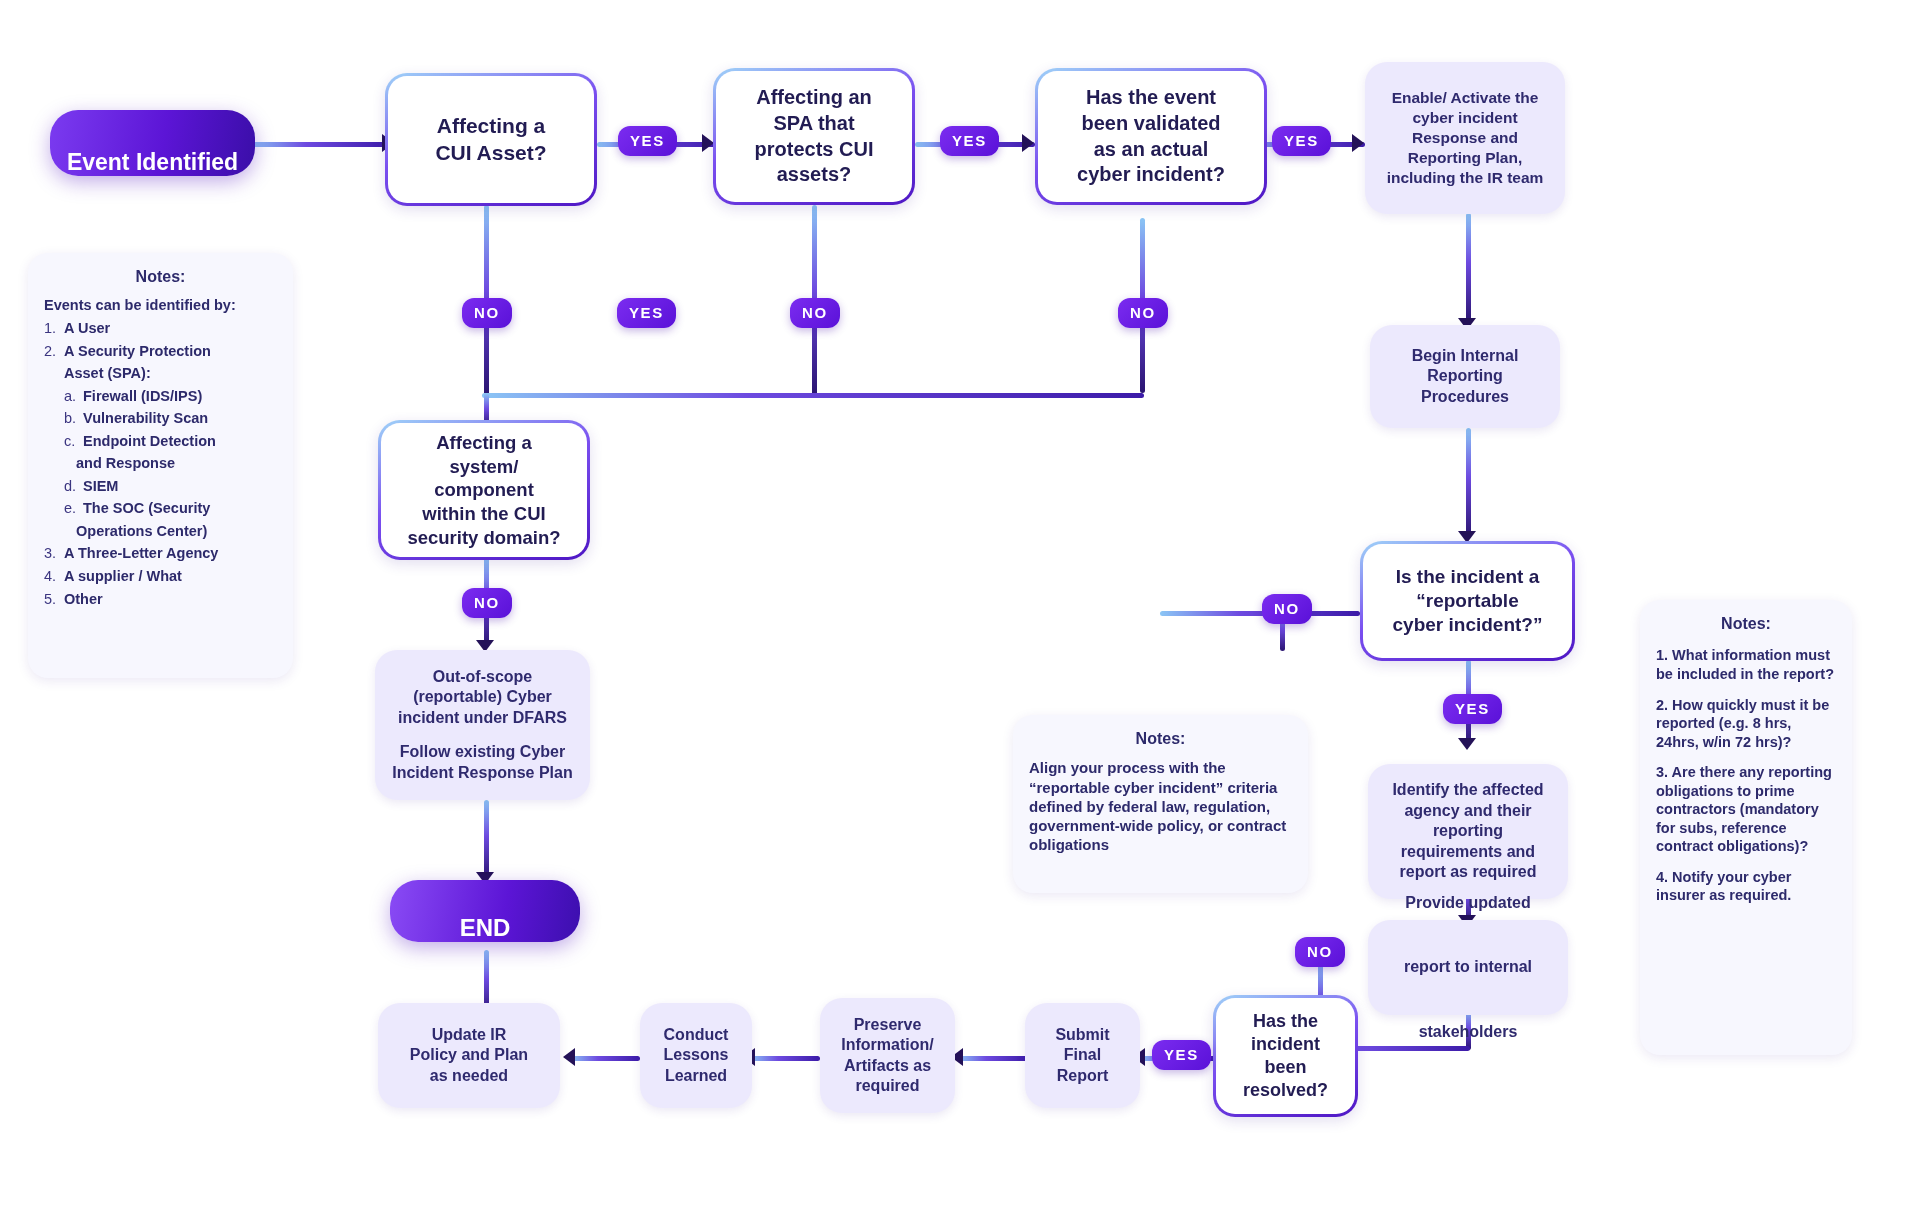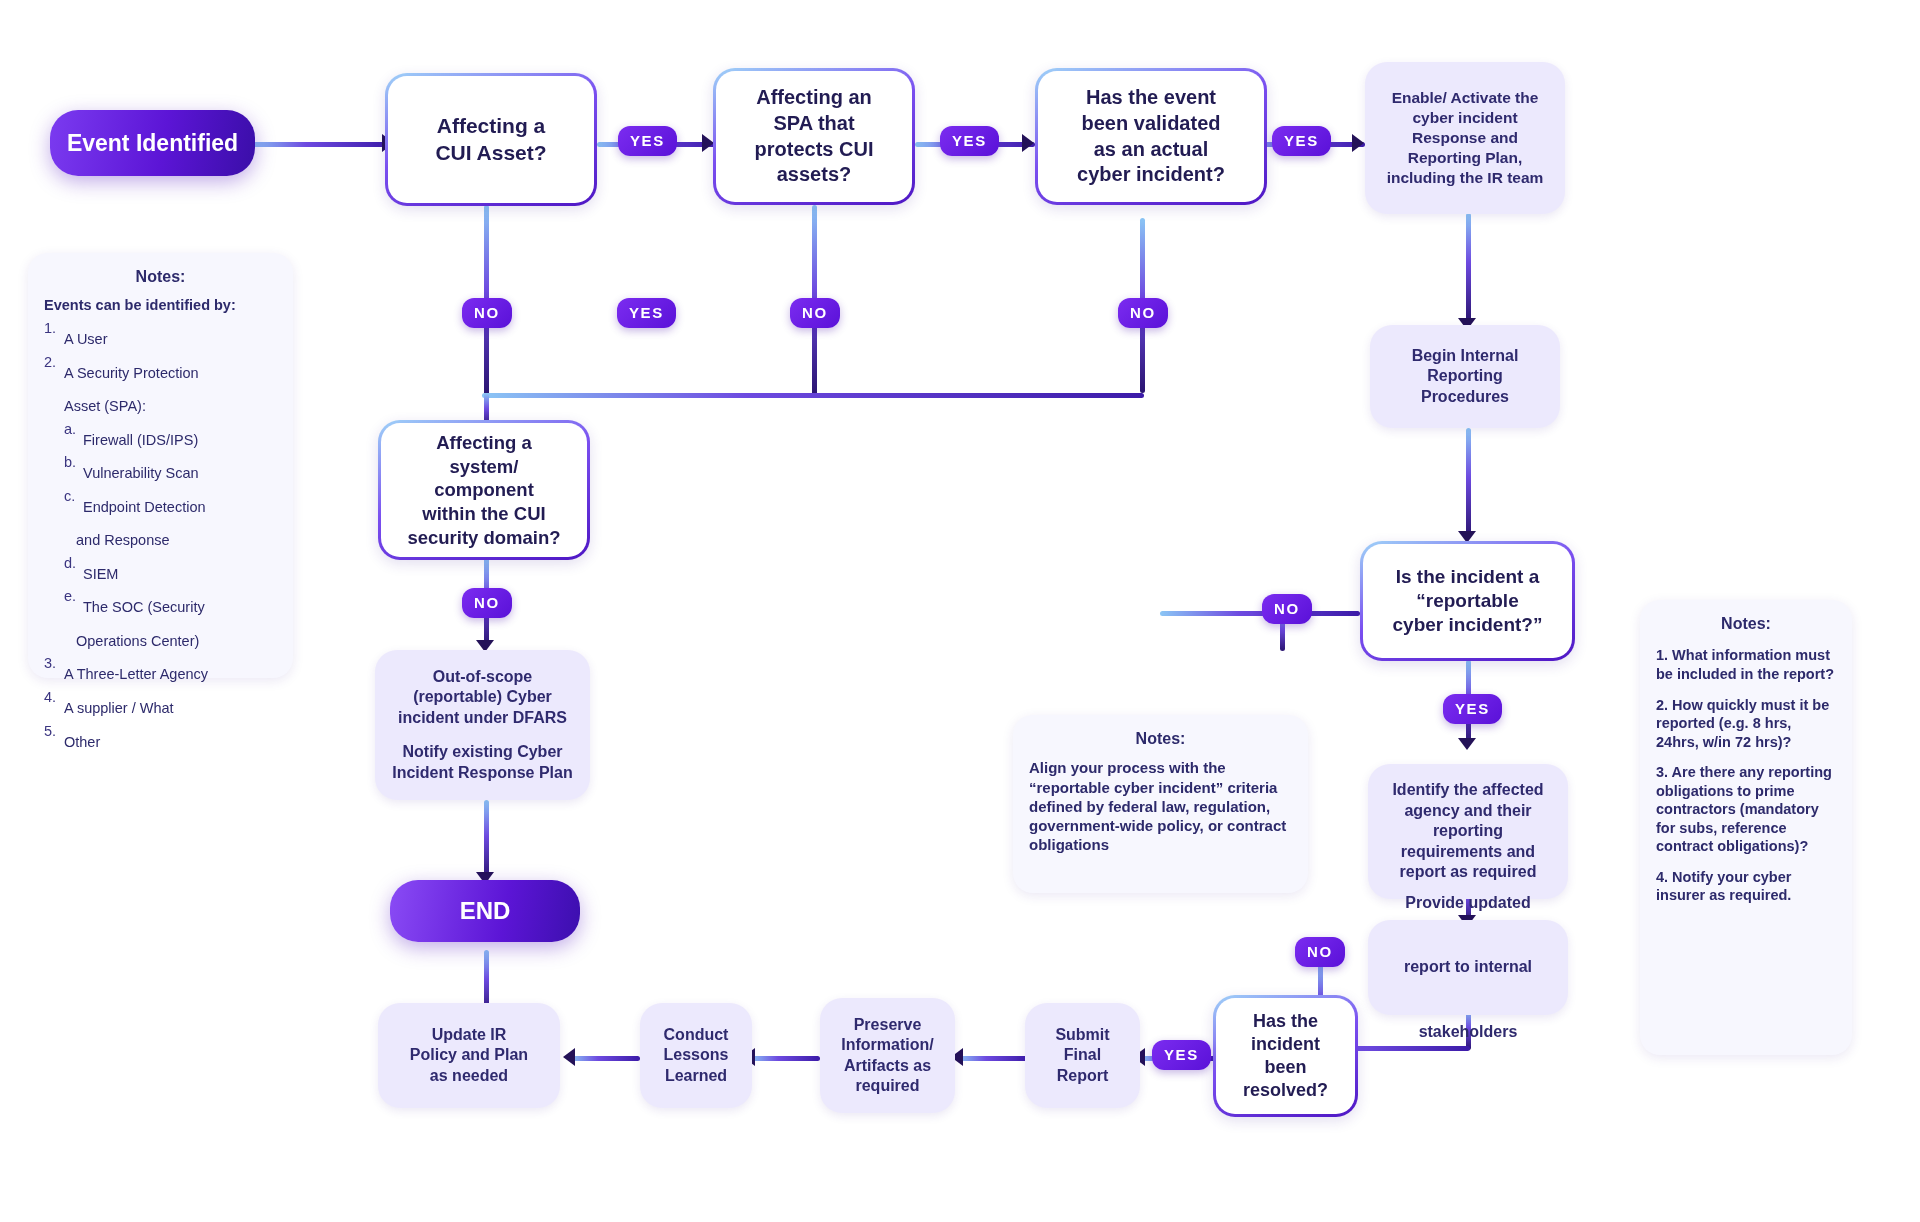--- a/index.html
+++ b/index.html
@@ -102,21 +102,21 @@
   .notes-title {
     text-align: center;
     font-weight: 700;
     margin-bottom: 6px;
   }
 
   
   .pill {
     position: absolute;
     display: flex;
-    align-items: center;
+    align-items: flex-end;
     justify-content: center;
     border-radius: 28px;
     color: #ffffff;
     font-weight: 700;
     z-index: 6;
   }
   .pill.start {
     background: linear-gradient(100deg, #7b3bf0 0%, #5c15d6 55%, #3a0ea8 100%);
     box-shadow: 0 6px 20px rgba(80,20,190,0.35);
   }
@@ -140,21 +140,21 @@
     padding: 6px 12px 7px;
     z-index: 8;
     box-shadow: 0 3px 9px rgba(70,15,170,0.3);
   }
 
   
   .nlist { list-style: none; }
   .nrow { display: flex; align-items: flex-start; margin-top: 4px; }
   .nmark { min-width: 20px; font-weight: 500; color: #3b3580; }
   .nmark.sub { min-width: 19px; }
-  .ntext { flex: 1; font-weight: 400; margin-top: 11px; }
+  .ntext { flex: 1; font-weight: 700; }
   .indent1 { padding-left: 20px; }
   .indent2 { padding-left: 32px; }
   .nplain { font-weight: 700; margin-top: 3px; }
   .npara { font-weight: 700; margin-top: 12px; }
   .ncenter { text-align: left; }
 </style>
 </head>
 <body>
 
 <div id="canvas">
@@ -347,21 +347,21 @@
     <div>security domain?</div>
   </div>
   <div class="badge" style="left:462px;top:588px;">
     <span>NO</span>
   </div>
 
   <div class="node process" style="left:375px;top:650px;width:215px;height:150px;font-size:16px;">
     <div>Out-of-scope</div>
     <div>(reportable) Cyber</div>
     <div style="margin-bottom:14px;">incident under DFARS</div>
-    <div>Notify existing Cyber</div>
+    <div>Follow existing Cyber</div>
     <div>Incident Response Plan</div>
   </div>
 
   <div class="node decision" style="left:1360px;top:541px;width:215px;height:120px;font-size:19px;">
     <div>Is the incident a</div>
     <div>“reportable</div>
     <div>cyber incident?”</div>
   </div>
   <div class="badge" style="left:1262px;top:594px;">
     <span>NO</span>

